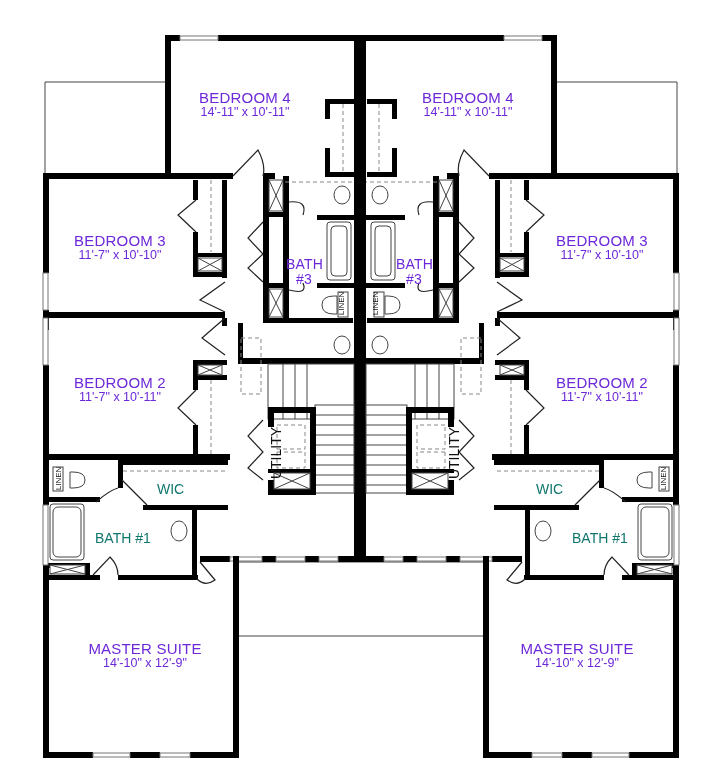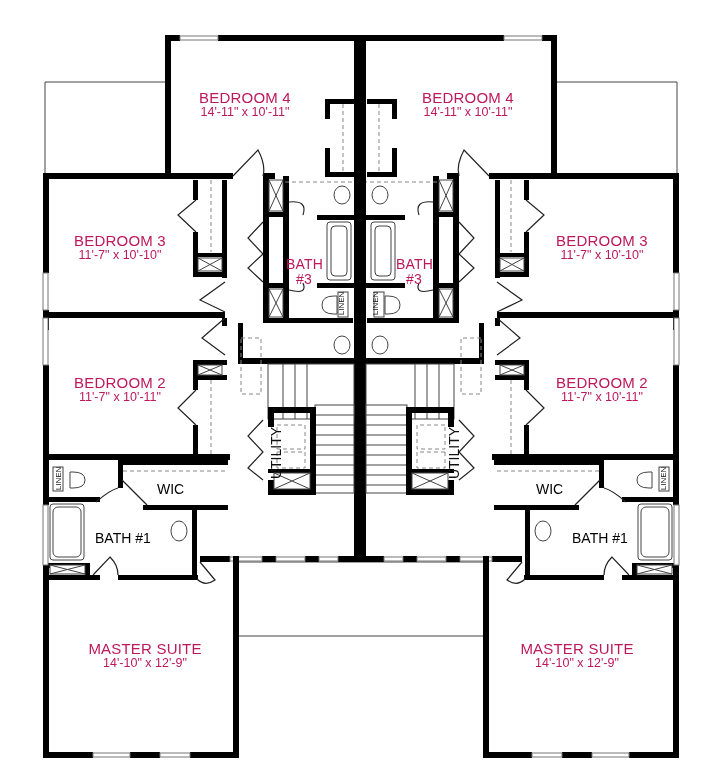--- a/index.html
+++ b/index.html
@@ -4,24 +4,24 @@
   <style>
     html, body { margin: 0; padding: 0; background: #ffffff; }
     body { width: 722px; height: 768px; overflow: hidden; position: relative; font-family: "DejaVu Sans", sans-serif; }
     #plan { position: absolute; left: 0; top: 0; width: 722px; height: 768px; }
     .wall { fill: #000; }
     .thin { stroke: #444; stroke-width: 1; fill: none; }
     .dash { stroke: #888; stroke-width: 1; fill: none; stroke-dasharray: 4 3; }
     .win { fill: #fff; stroke: #777; stroke-width: 1; }
     .door { stroke: #222; stroke-width: 1.2; fill: none; }
     .fix { fill: #fff; stroke: #444; stroke-width: 1; }
-    .lbl { position: absolute; text-align: center; color: #be185d; white-space: nowrap; line-height: 1.05; }
+    .lbl { position: absolute; text-align: center; color: #6d28d9; white-space: nowrap; line-height: 1.05; }
     .lbl .name { font-family: "Liberation Sans", sans-serif; font-size: 15px; letter-spacing: 0.2px; display: block; }
     .lbl .dim { font-family: "Liberation Sans", sans-serif; font-size: 12.5px; display: block; }
-    .small { font-family: "Liberation Sans", sans-serif; font-size: 14px; position: absolute; color: #000000; }
+    .small { font-family: "Liberation Sans", sans-serif; font-size: 14px; position: absolute; color: #0f766e; }
     .vert { position: absolute; font-family: "Liberation Sans", sans-serif; color: #111; transform-origin: center center; white-space: nowrap; }
   </style>
 </head>
 <body>
 
 <svg id="plan" viewBox="0 0 722 768" xmlns="http://www.w3.org/2000/svg">
 
   <g>
     <polyline class="thin" points="165,82 45,82 45,175"></polyline>
     <polyline class="thin" points="557,82 677,82 677,175"></polyline>

